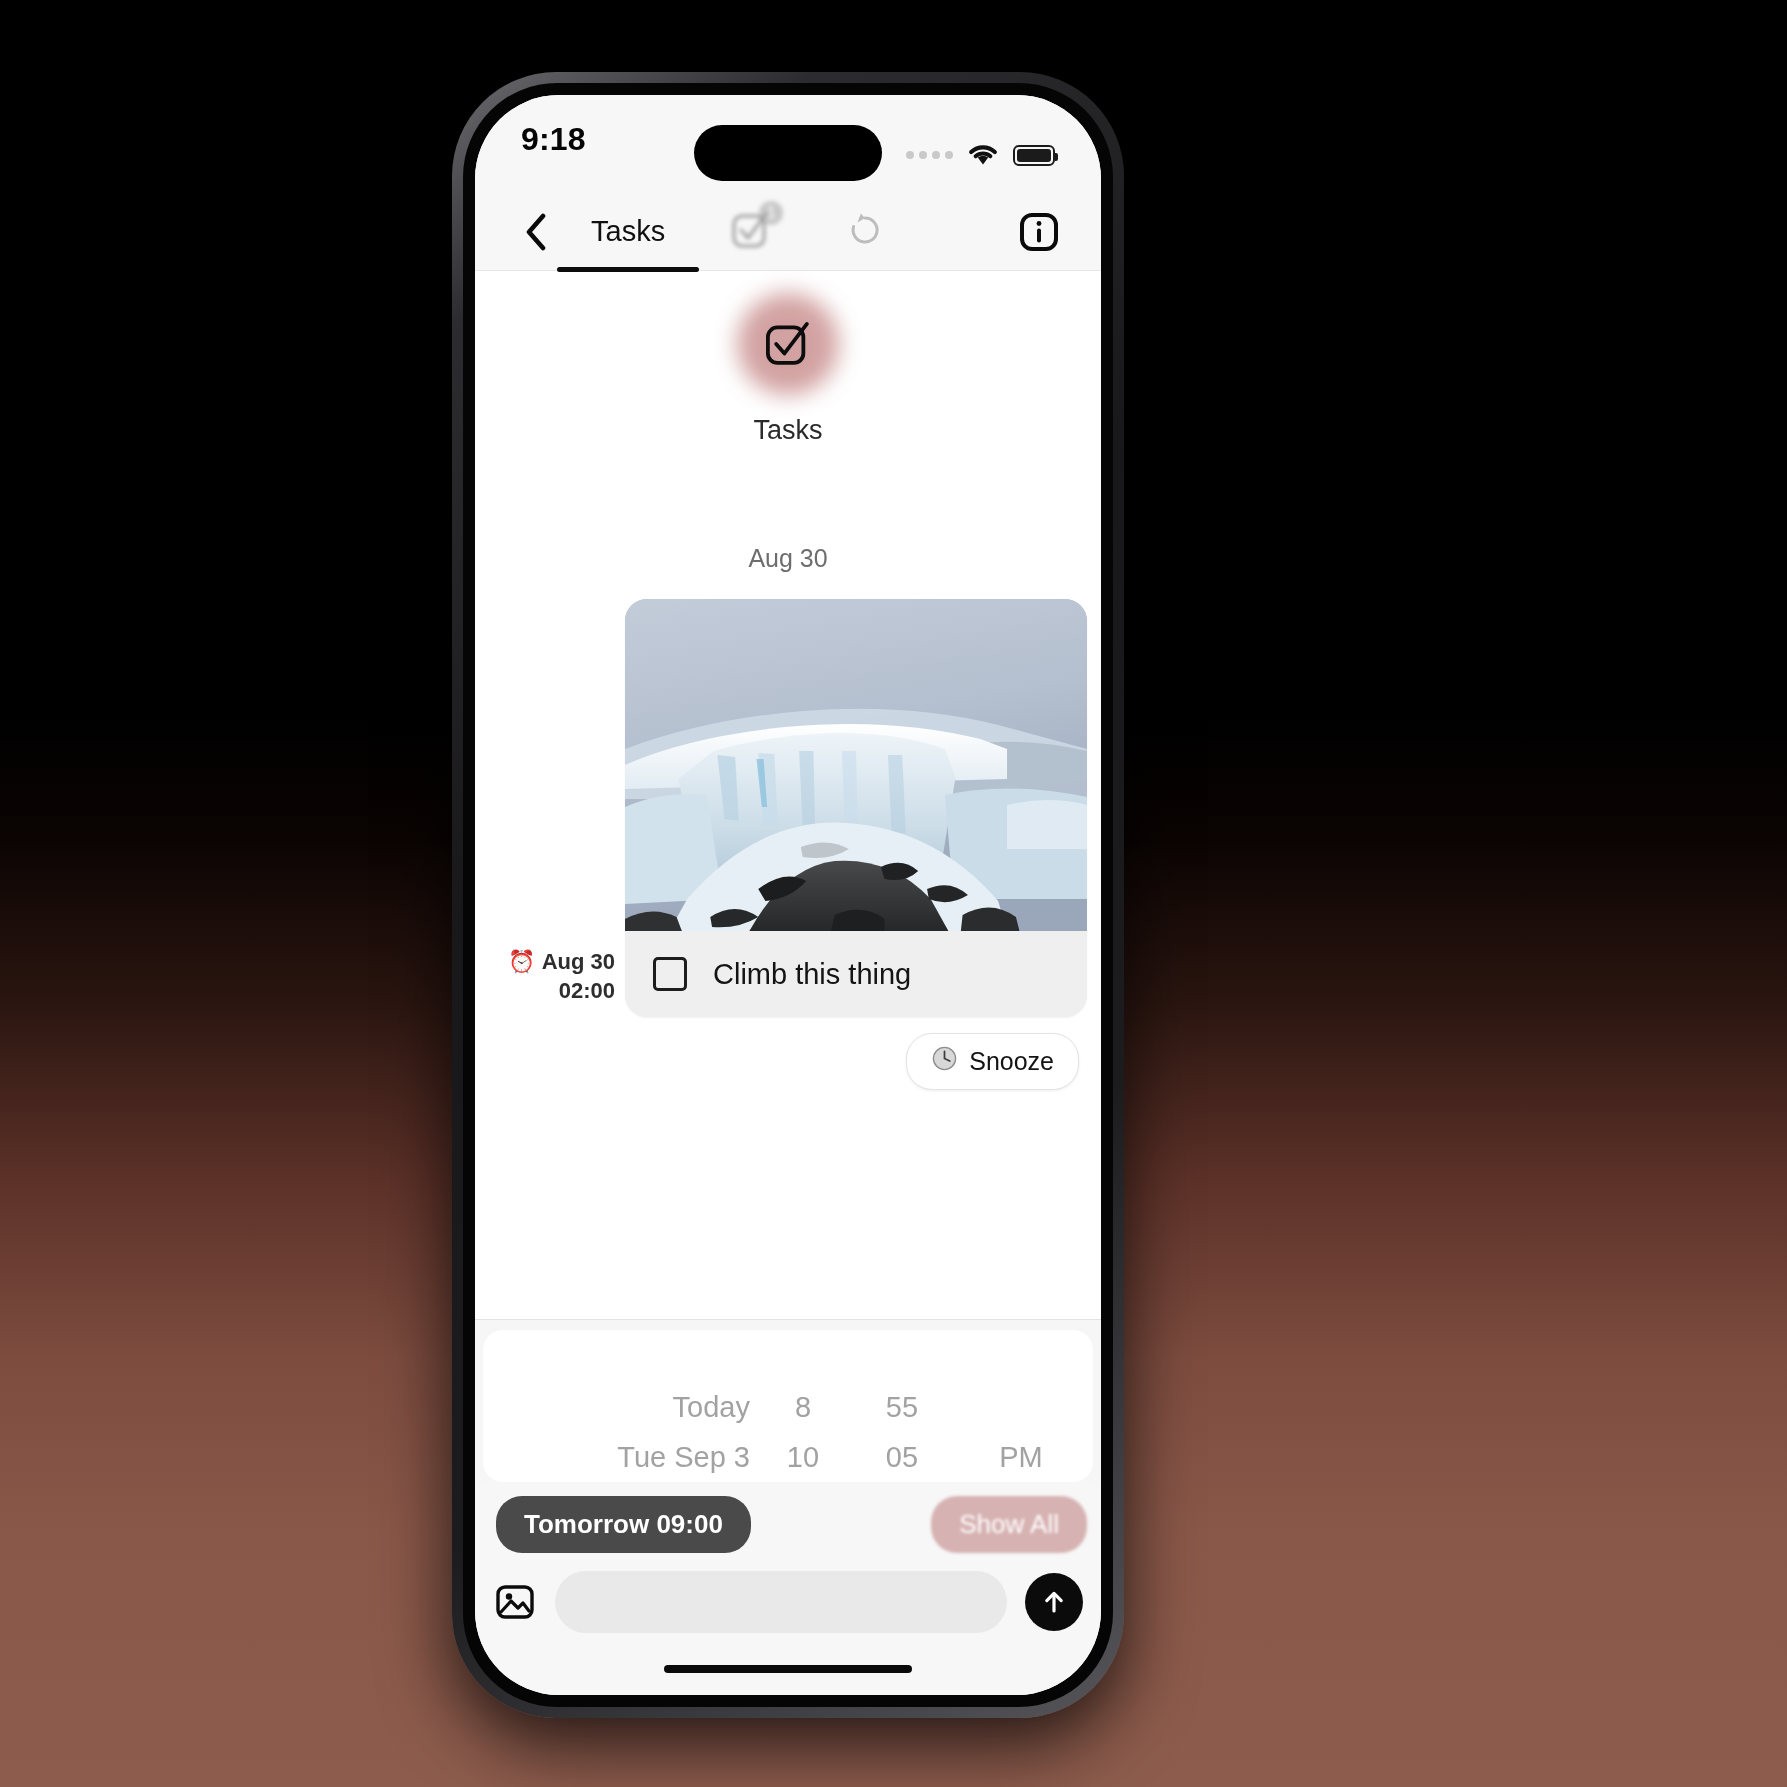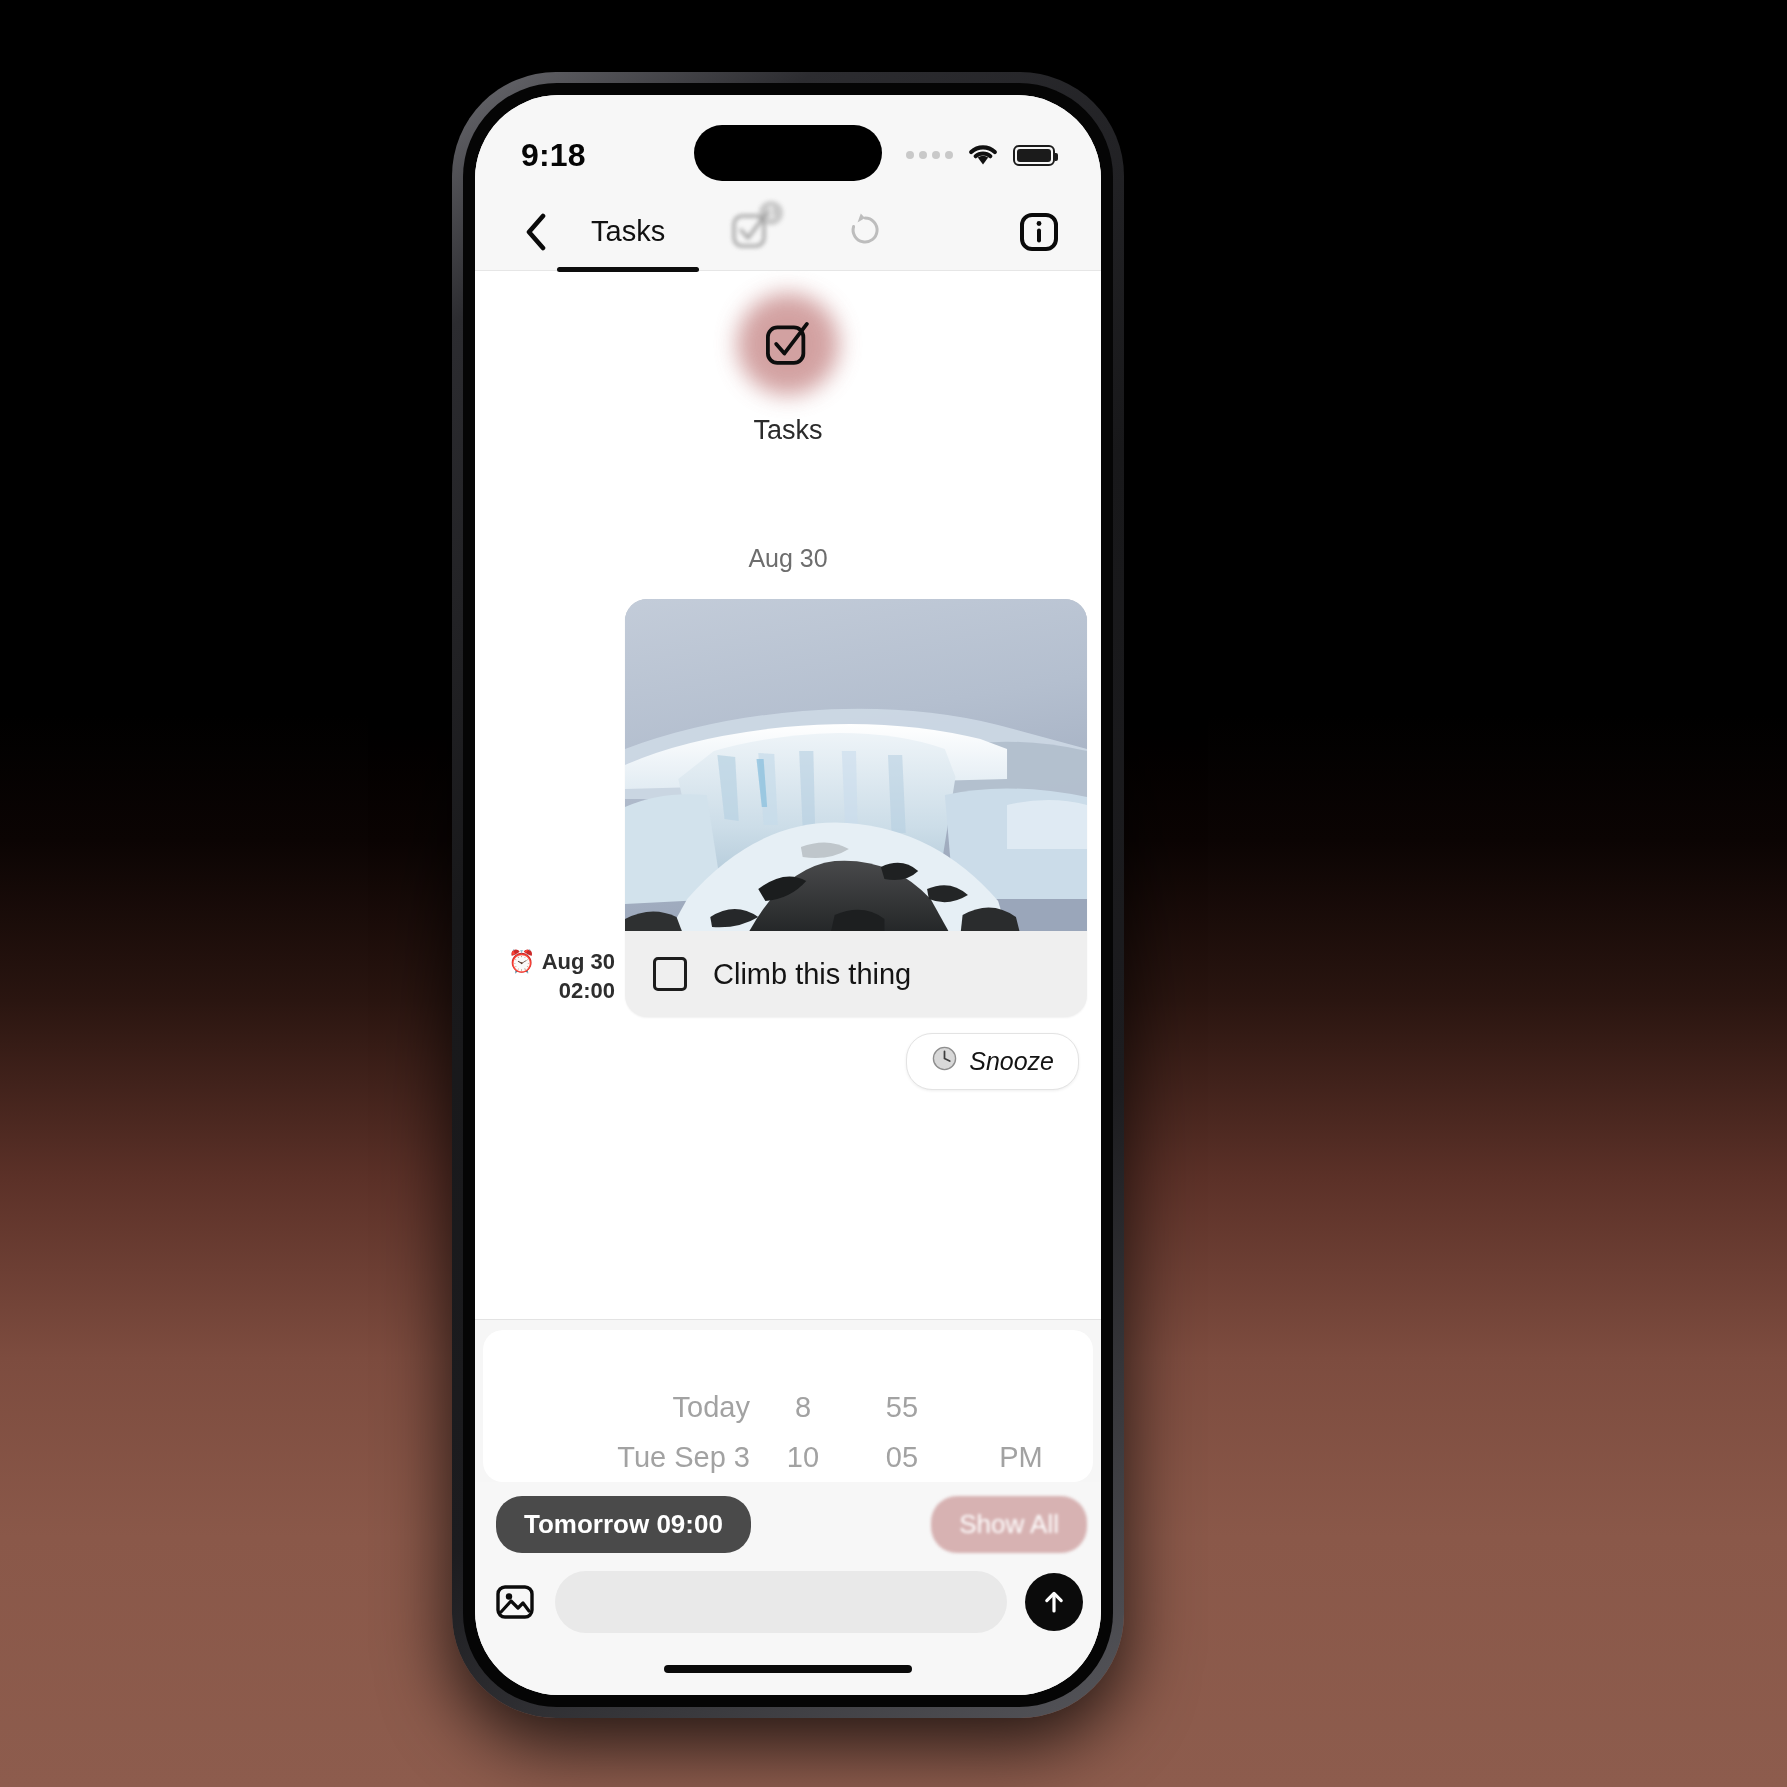--- a/index.html
+++ b/index.html
@@ -41,21 +41,20 @@
     display: flex;
     flex-direction: column;
   }
 
   
   .status-bar {
     position: relative;
     height: 98px;
     flex: 0 0 98px;
     display: flex;
-    align-items: center;
     padding: 4px 46px;
     background: #f7f7f7;
   }
   .status-time {
     font-size: 32px;
     font-weight: 700;
     letter-spacing: 0.2px;
     color: #050505;
     margin-top: 22px;
   }
@@ -263,21 +262,20 @@
   .task-text {
     font-size: 29px;
     color: #141414;
   }
 
   
   .snooze-row {
     display: flex;
     justify-content: flex-end;
     padding: 16px 22px 0 0;
-    font-style: italic;
   }
   .snooze-btn {
     display: flex; align-items: center; gap: 11px;
     background: #fff;
     border: 1.5px solid #e3e3e3;
     border-radius: 26px;
     padding: 11px 24px;
     font-size: 25px;
     color: #131313;
     box-shadow: 0 1px 3px rgba(0,0,0,.07);

